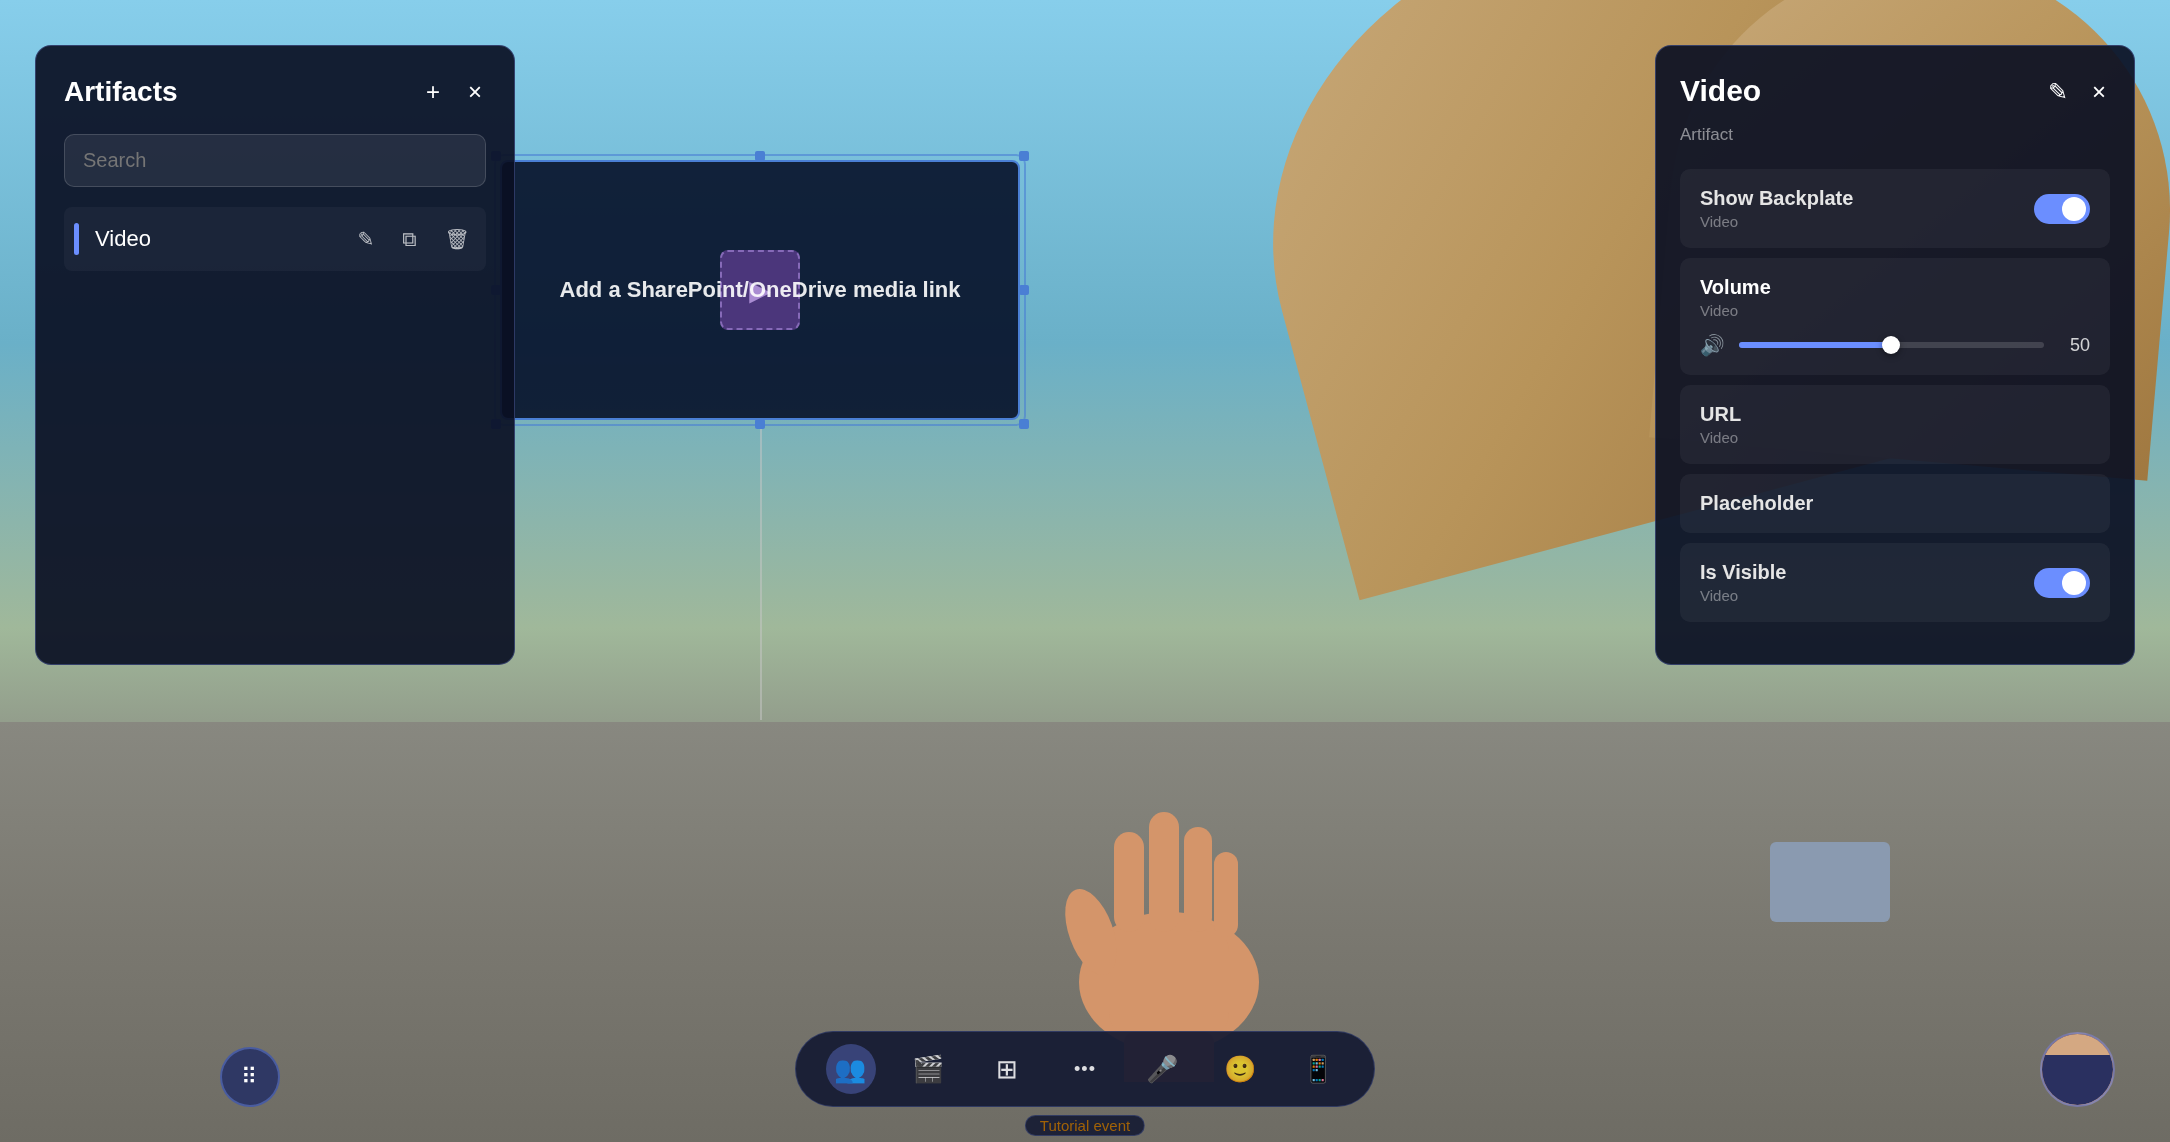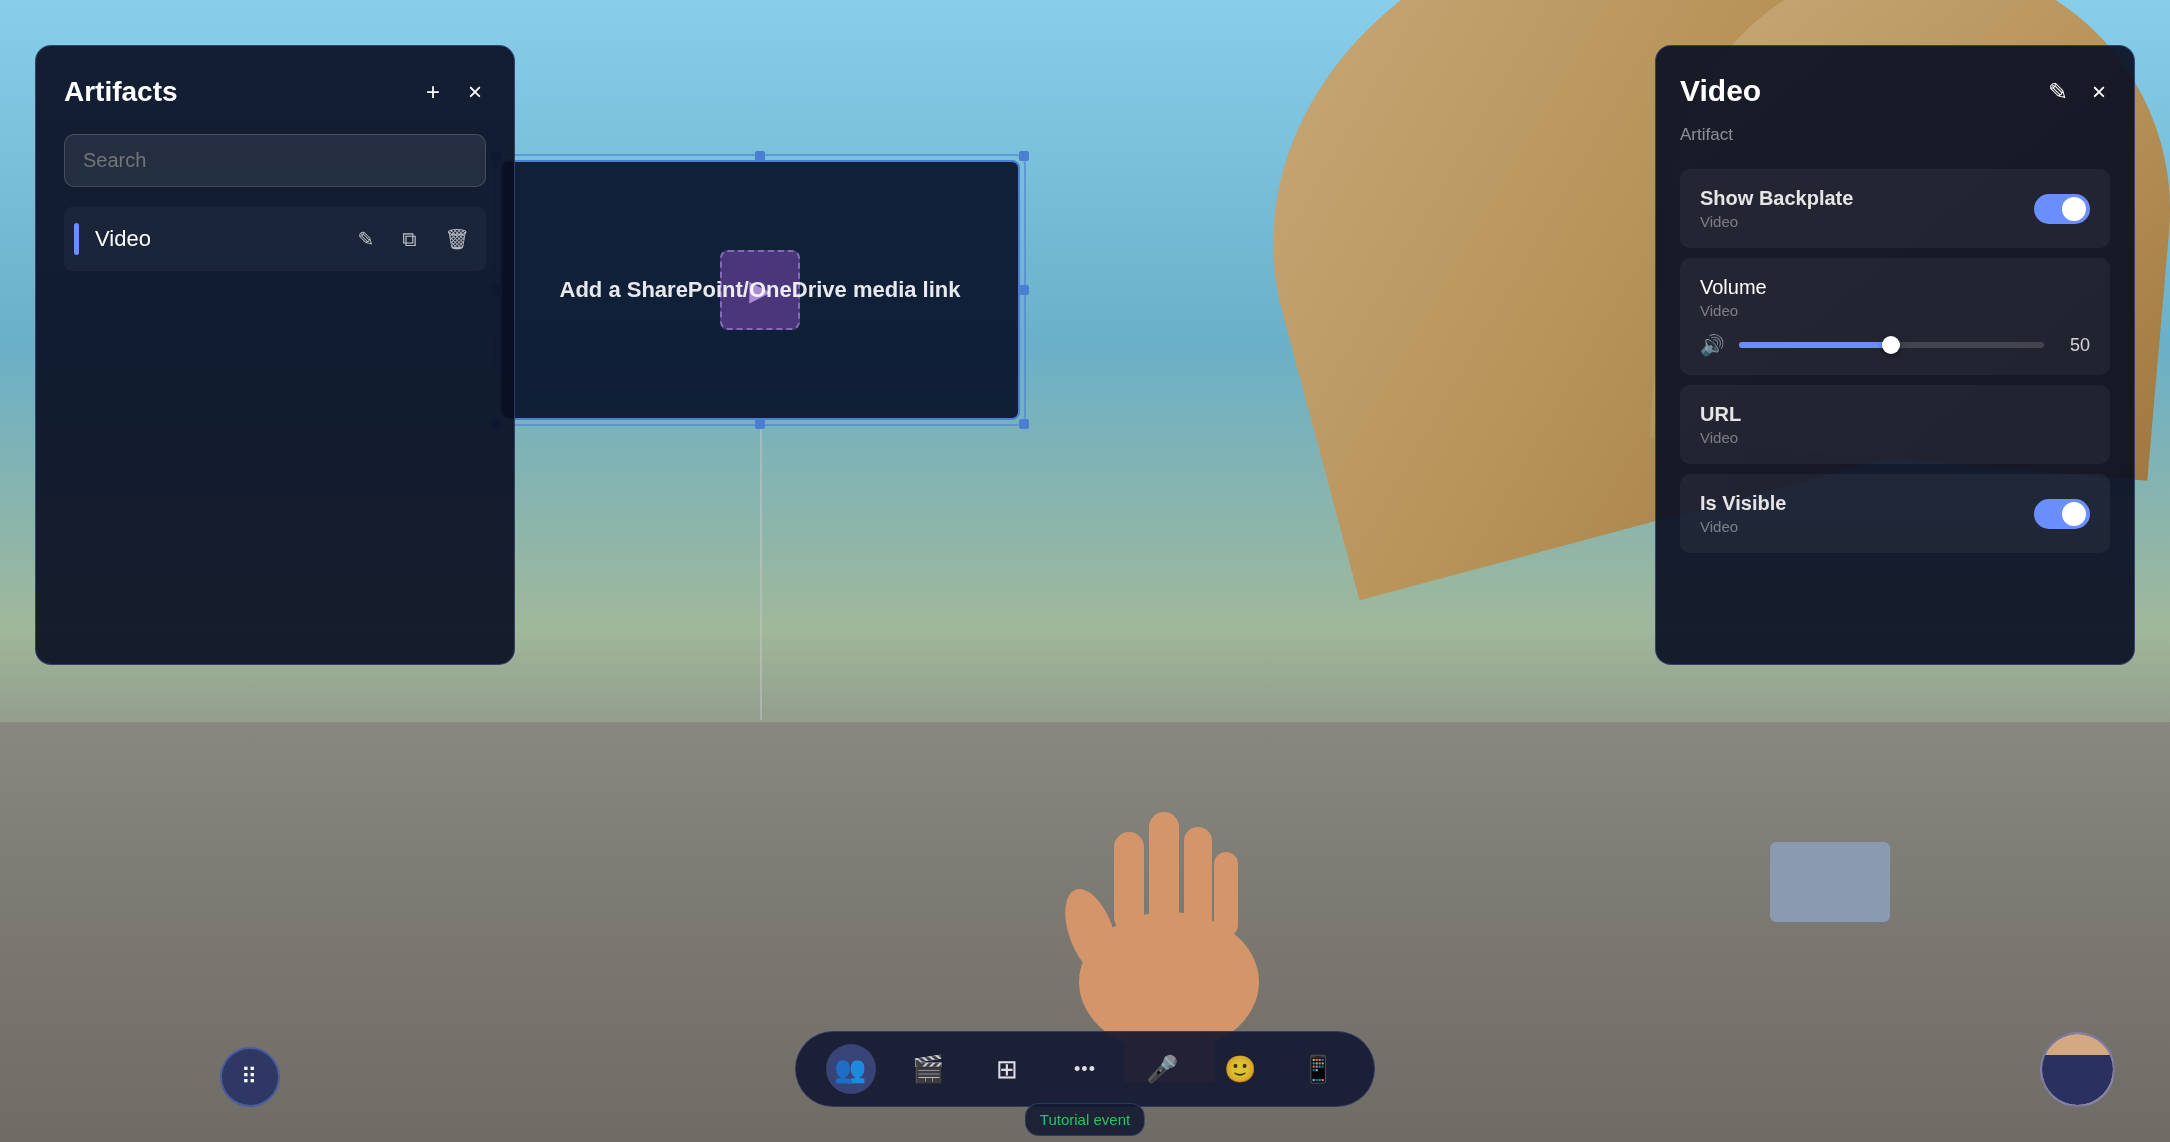--- a/index.html
+++ b/index.html
@@ -331,21 +331,21 @@
     }
 
     .volume-header {
       display: flex;
       align-items: center;
       margin-bottom: 14px;
     }
 
     .volume-label {
       font-size: 20px;
-      font-weight: 400;
+      font-weight: 700;
       color: #ffffff;
     }
 
     .volume-control {
       display: flex;
       align-items: center;
       gap: 14px;
     }
 
     .volume-icon {
@@ -433,23 +433,23 @@
       justify-content: center;
       margin-right: 20px;
     }
 
     .tooltip-label {
       position: absolute;
       bottom: -30px;
       left: 50%;
       transform: translateX(-50%);
       background: rgba(20,25,50,0.9);
-      color: #22c55e;
+      color: #a16207;
       font-size: 15px;
-      padding: 7px 14px;
+      padding: 1px 14px;
       border-radius: 14px;
       white-space: nowrap;
       border: 1px solid rgba(100,120,200,0.3);
     }
 
     .avatar-btn {
       position: absolute;
       right: 55px;
       bottom: 40px;
       width: 75px;
@@ -596,20 +596,25 @@
     </div>
   </div>
 
   <div class="property-row">
     <div>
       <div class="property-label">URL</div>
       <div class="property-sublabel">Video</div>
     </div>
   </div>
 
+  <div class="property-row">
+    <div>
+      <div class="property-label">Placeholder</div>
+    </div>
+  </div>
 
   <div class="property-row">
     <div>
       <div class="property-label">Is Visible</div>
       <div class="property-sublabel">Video</div>
     </div>
     <div class="toggle"></div>
   </div>
 </div>
 

